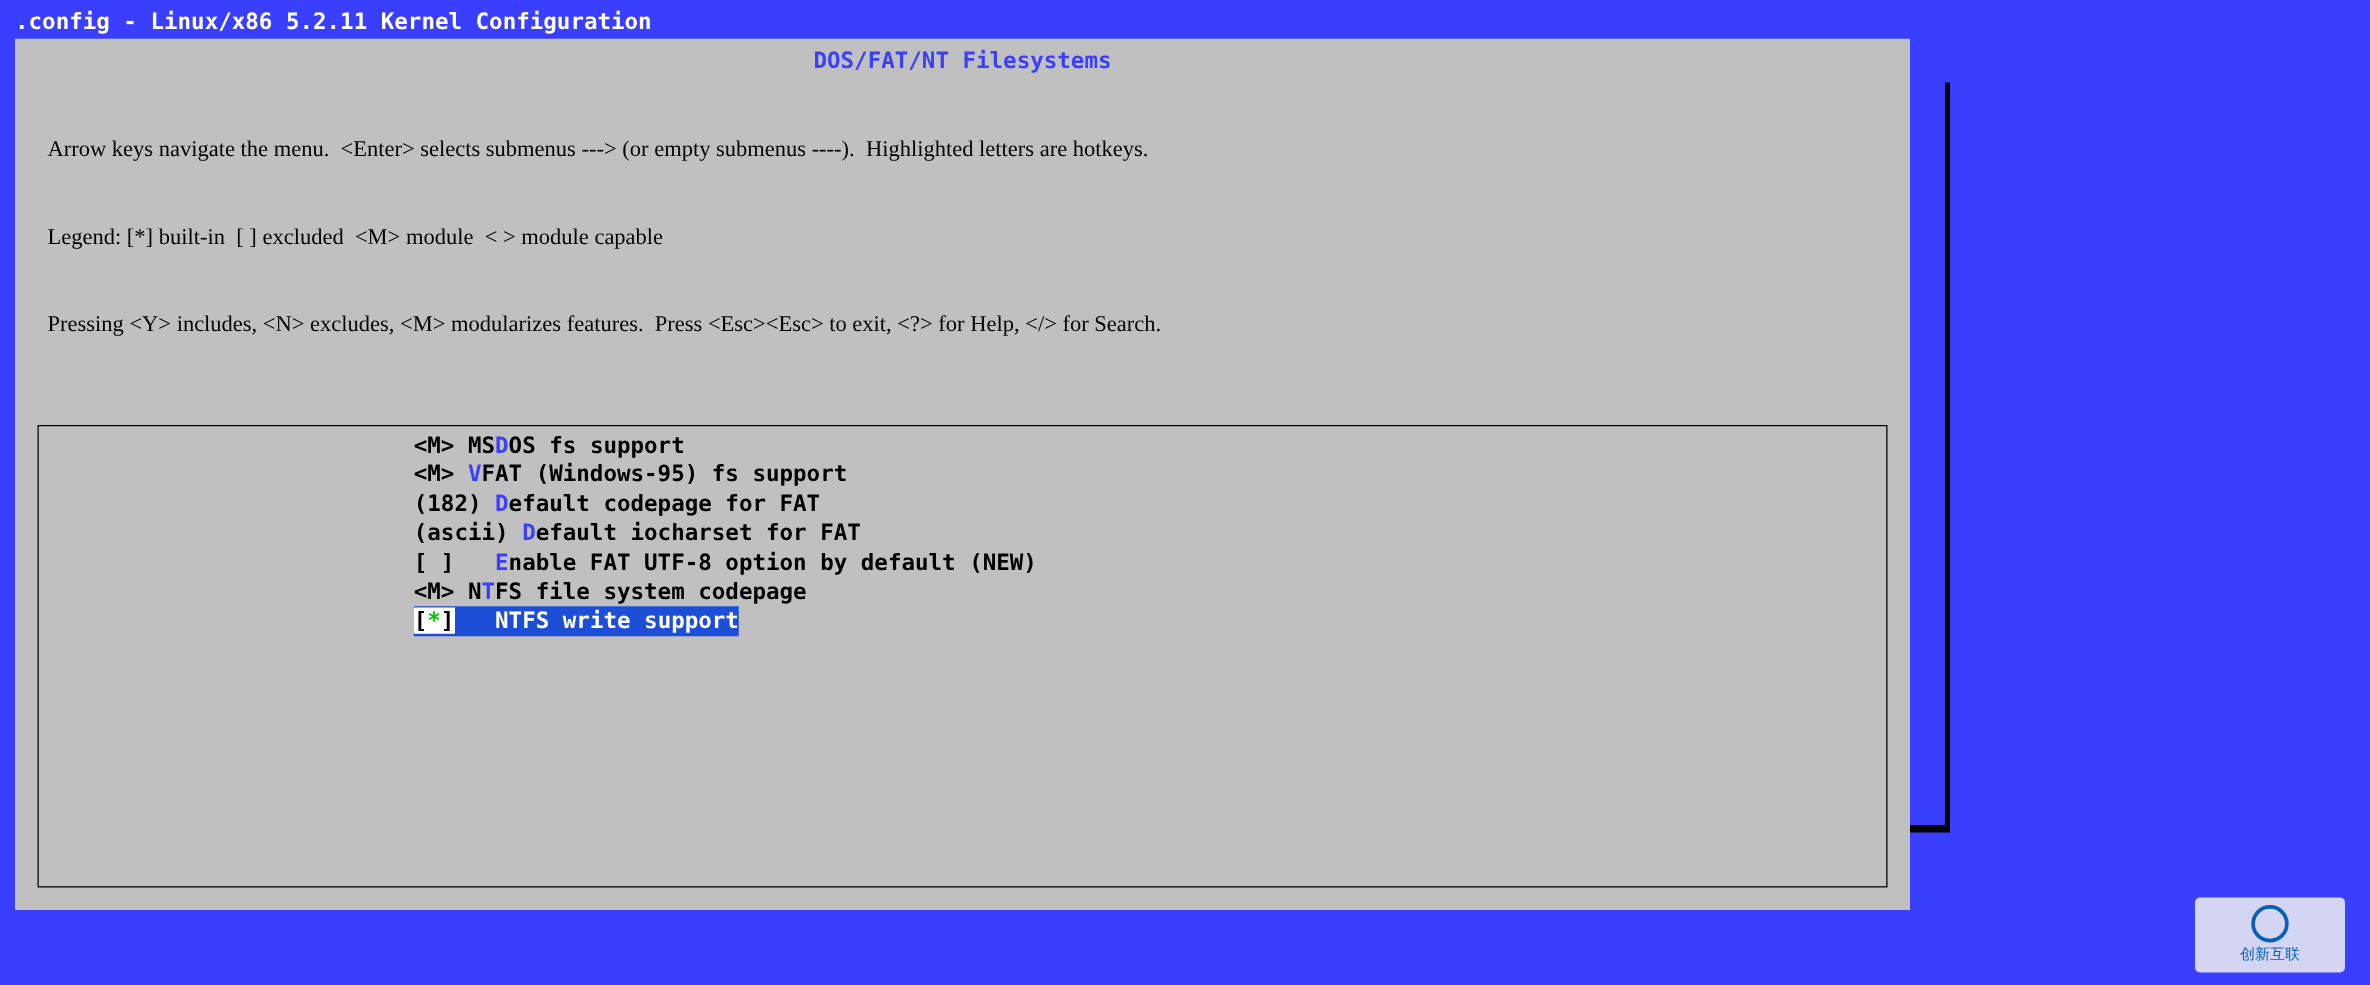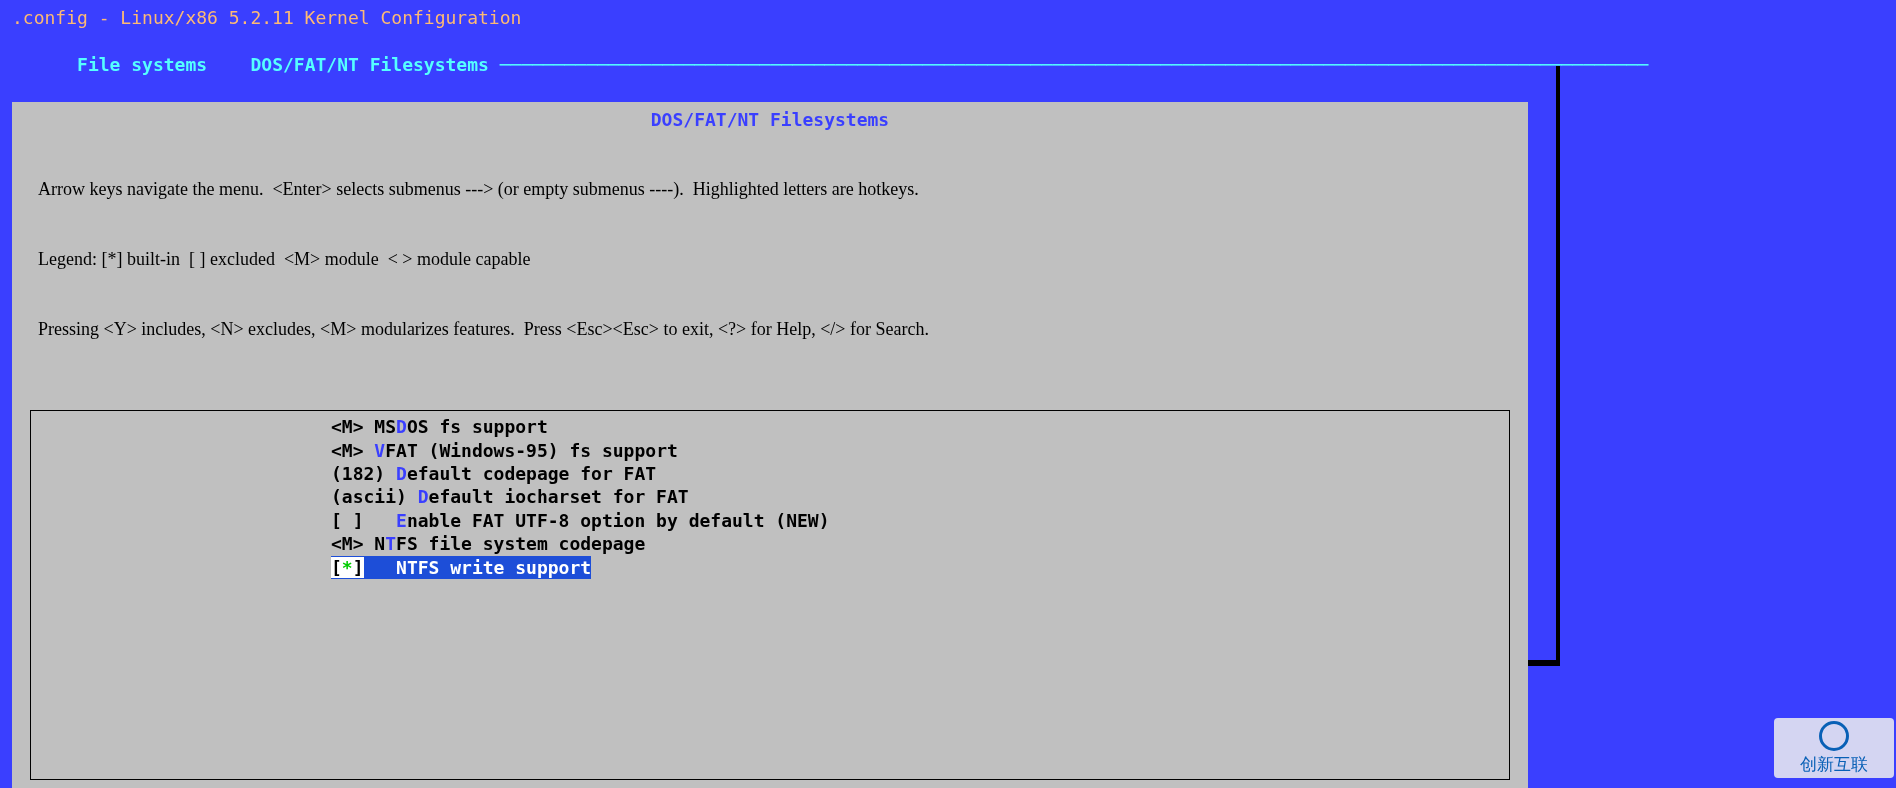--- a/index.html
+++ b/index.html
@@ -15,22 +15,22 @@
   }
   .outer {
     position: absolute;
     top: 0; left: 0;
     width: 1556px;
     height: 660px;
     background: #3a3fff;
     padding: 6px 12px;
   }
   .title-bar {
-    color: #fdba74;
-    font-weight: normal;
+    color: #ffffff;
+    font-weight: bold;
     white-space: pre;
   }
   .breadcrumb {
     color: #55ffff;
     font-weight: bold;
     white-space: pre;
   }
   .breadcrumb .rule {
     color: #55ffff;
   }
@@ -81,51 +81,48 @@
     position: absolute;
     background: #000;
     width: 1516px;
     height: 600px;
     top: 66px;
     left: 44px;
     z-index: -1;
   }
   .watermark-logo {
     position: absolute;
-    right: 2px;
+    right: 20px;
     bottom: 10px;
     width: 120px;
     height: 60px;
     background: #f0f0f0;
     border-radius: 4px;
     color: #0066aa;
-    font-size: 17px;
+    font-size: 12px;
     text-align: center;
     display: flex;
     flex-direction: column;
     justify-content: center;
     align-items: center;
     opacity: 0.85;
   }
   .watermark-logo .circ {
     width: 30px; height: 30px;
     border: 3px solid #0066aa;
     border-radius: 50%;
     margin-bottom: 2px;
     position: relative;
   }
 </style>
 </head>
 <body>
 
 <div class="outer">
   <div class="title-bar">.config - Linux/x86 5.2.11 Kernel Configuration</div>
-  <div class="breadcrumb">
-    <span>  </span><span>File systems</span><span>    </span><span>DOS/FAT/NT Filesystems</span><span class="rule"> ──────────────────────────────────────────────────────────────────────────────────────────────────────────</span>
-  </div>
 
   <div class="main-panel">
     <div class="panel-title">DOS/FAT/NT Filesystems</div>
     <div class="help-text">
       <div>Arrow keys navigate the menu.  &lt;Enter&gt; selects submenus ---&gt; (or empty submenus ----).  Highlighted letters are hotkeys.</div>
       <div>Legend: [*] built-in  [ ] excluded  &lt;M&gt; module  &lt; &gt; module capable</div>
       <div>Pressing &lt;Y&gt; includes, &lt;N&gt; excludes, &lt;M&gt; modularizes features.  Press &lt;Esc&gt;&lt;Esc&gt; to exit, &lt;?&gt; for Help, &lt;/&gt; for Search.</div>
     </div>
 
     <div class="menu-box">

